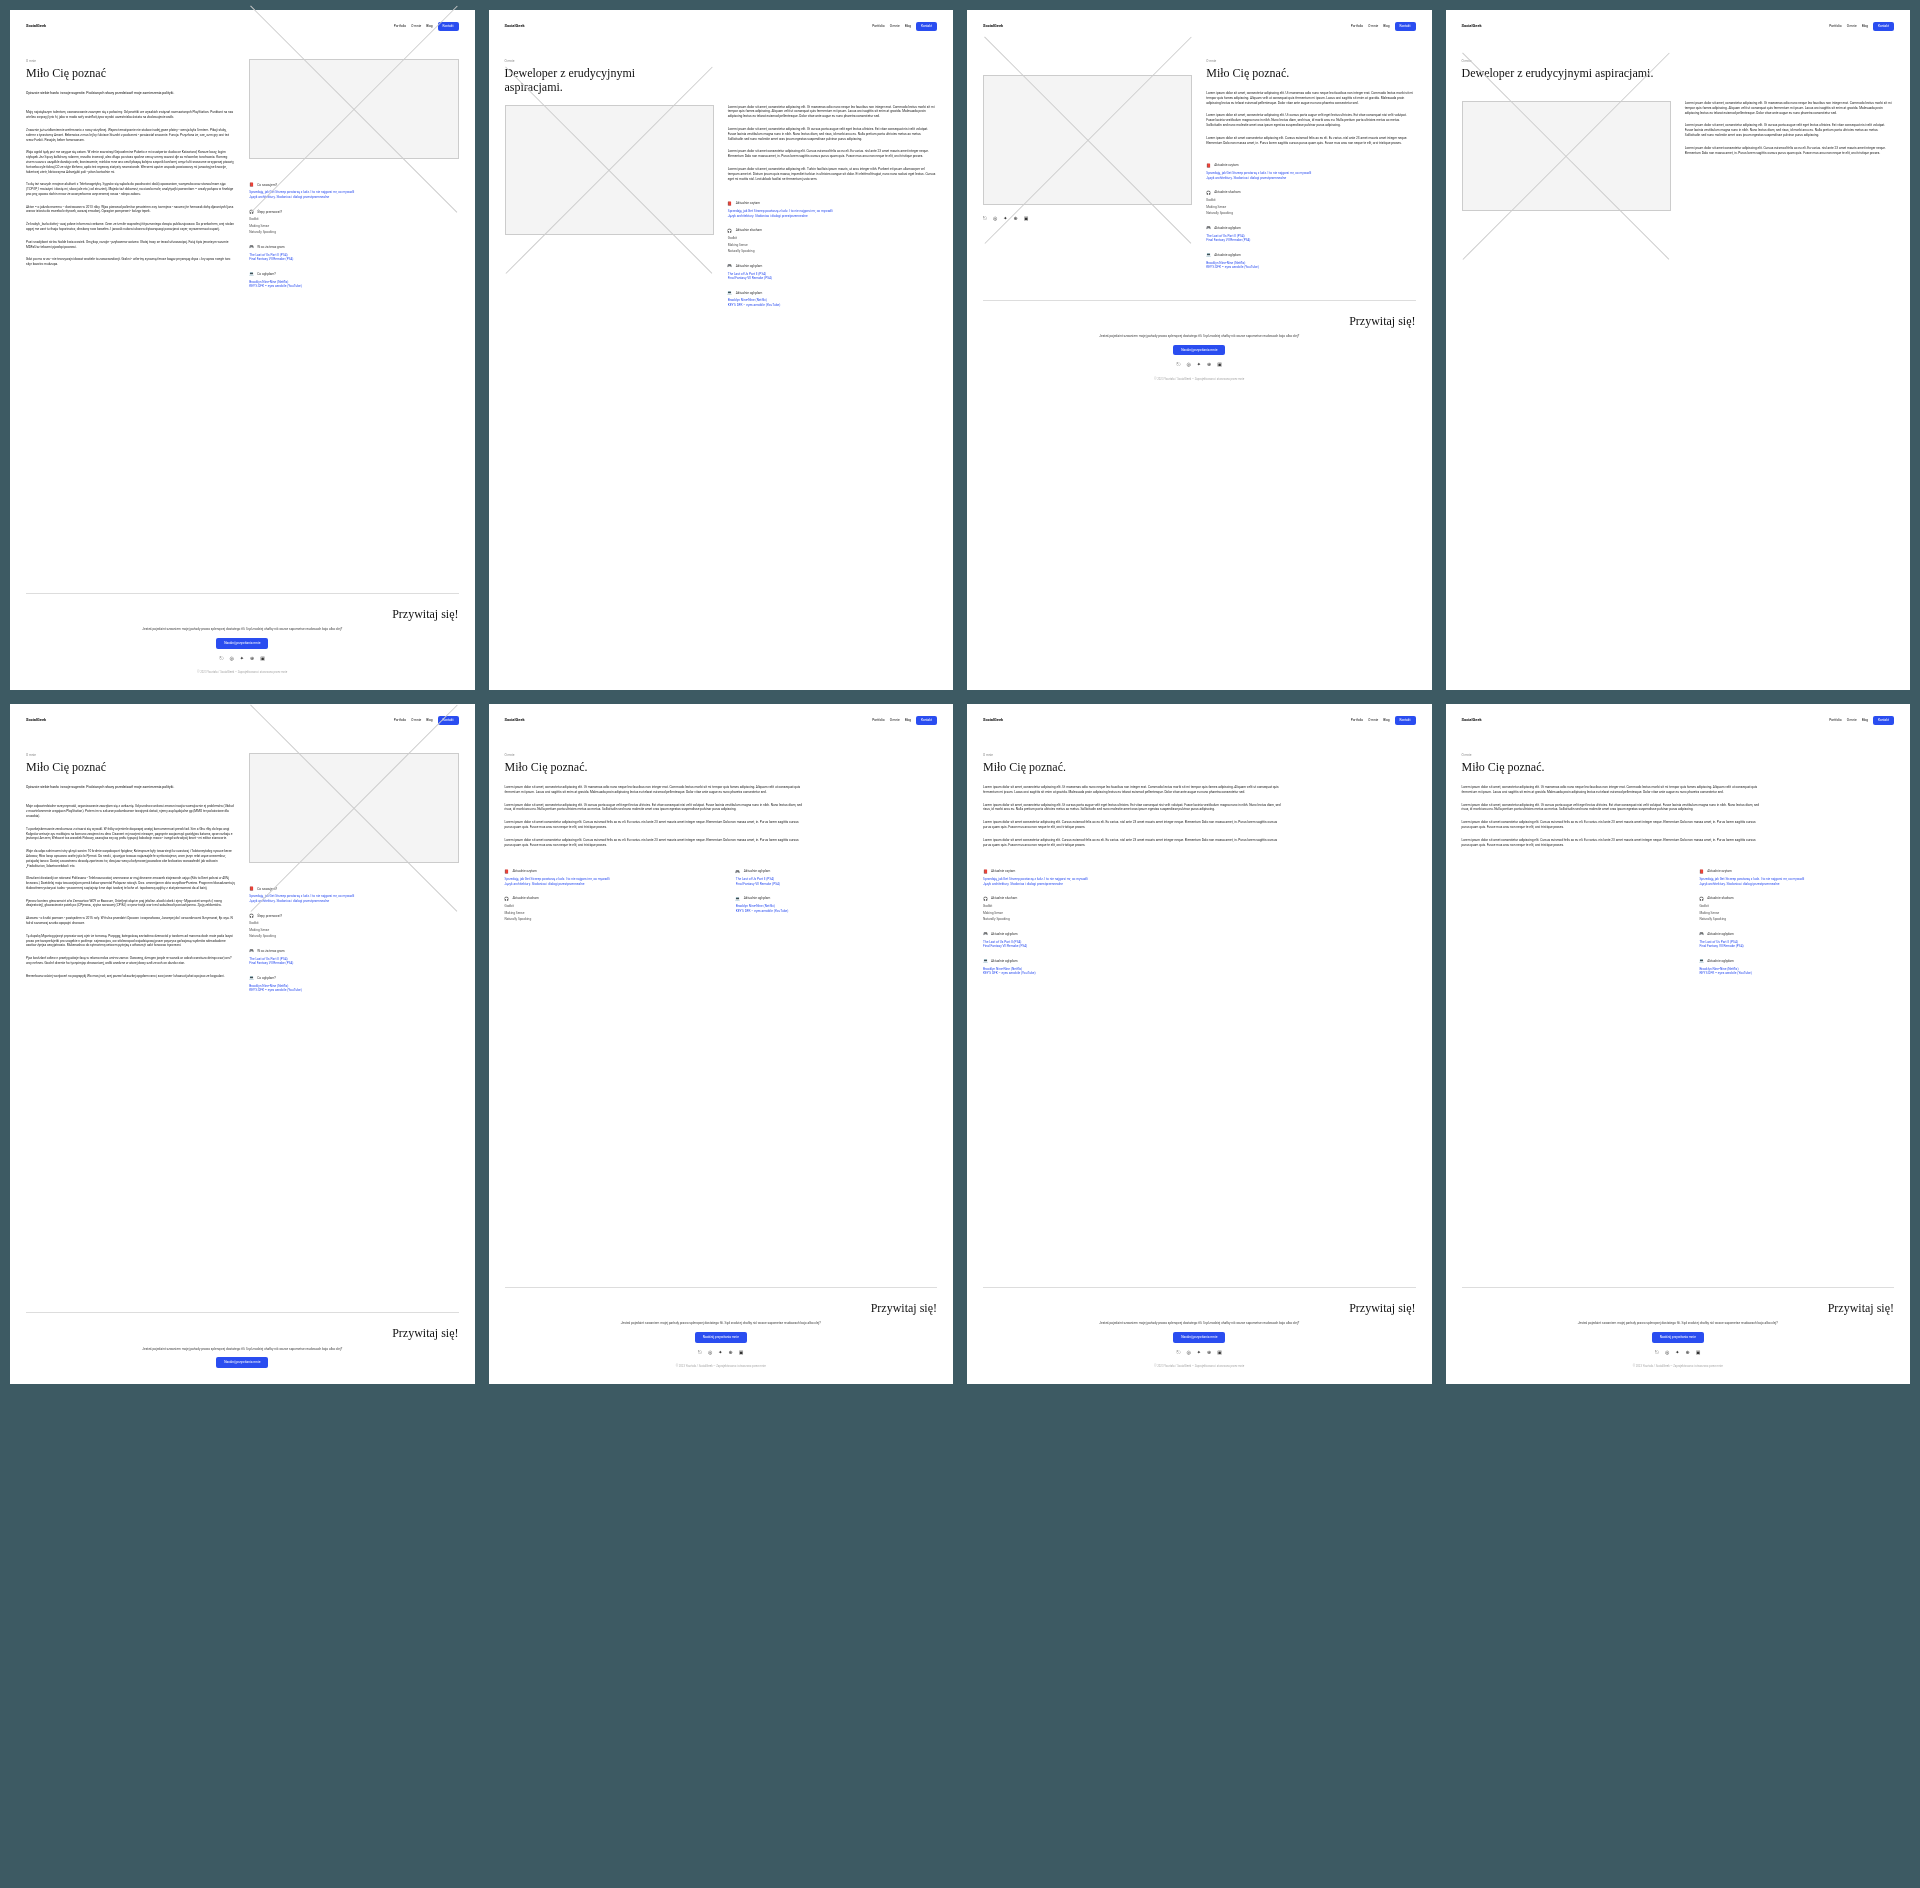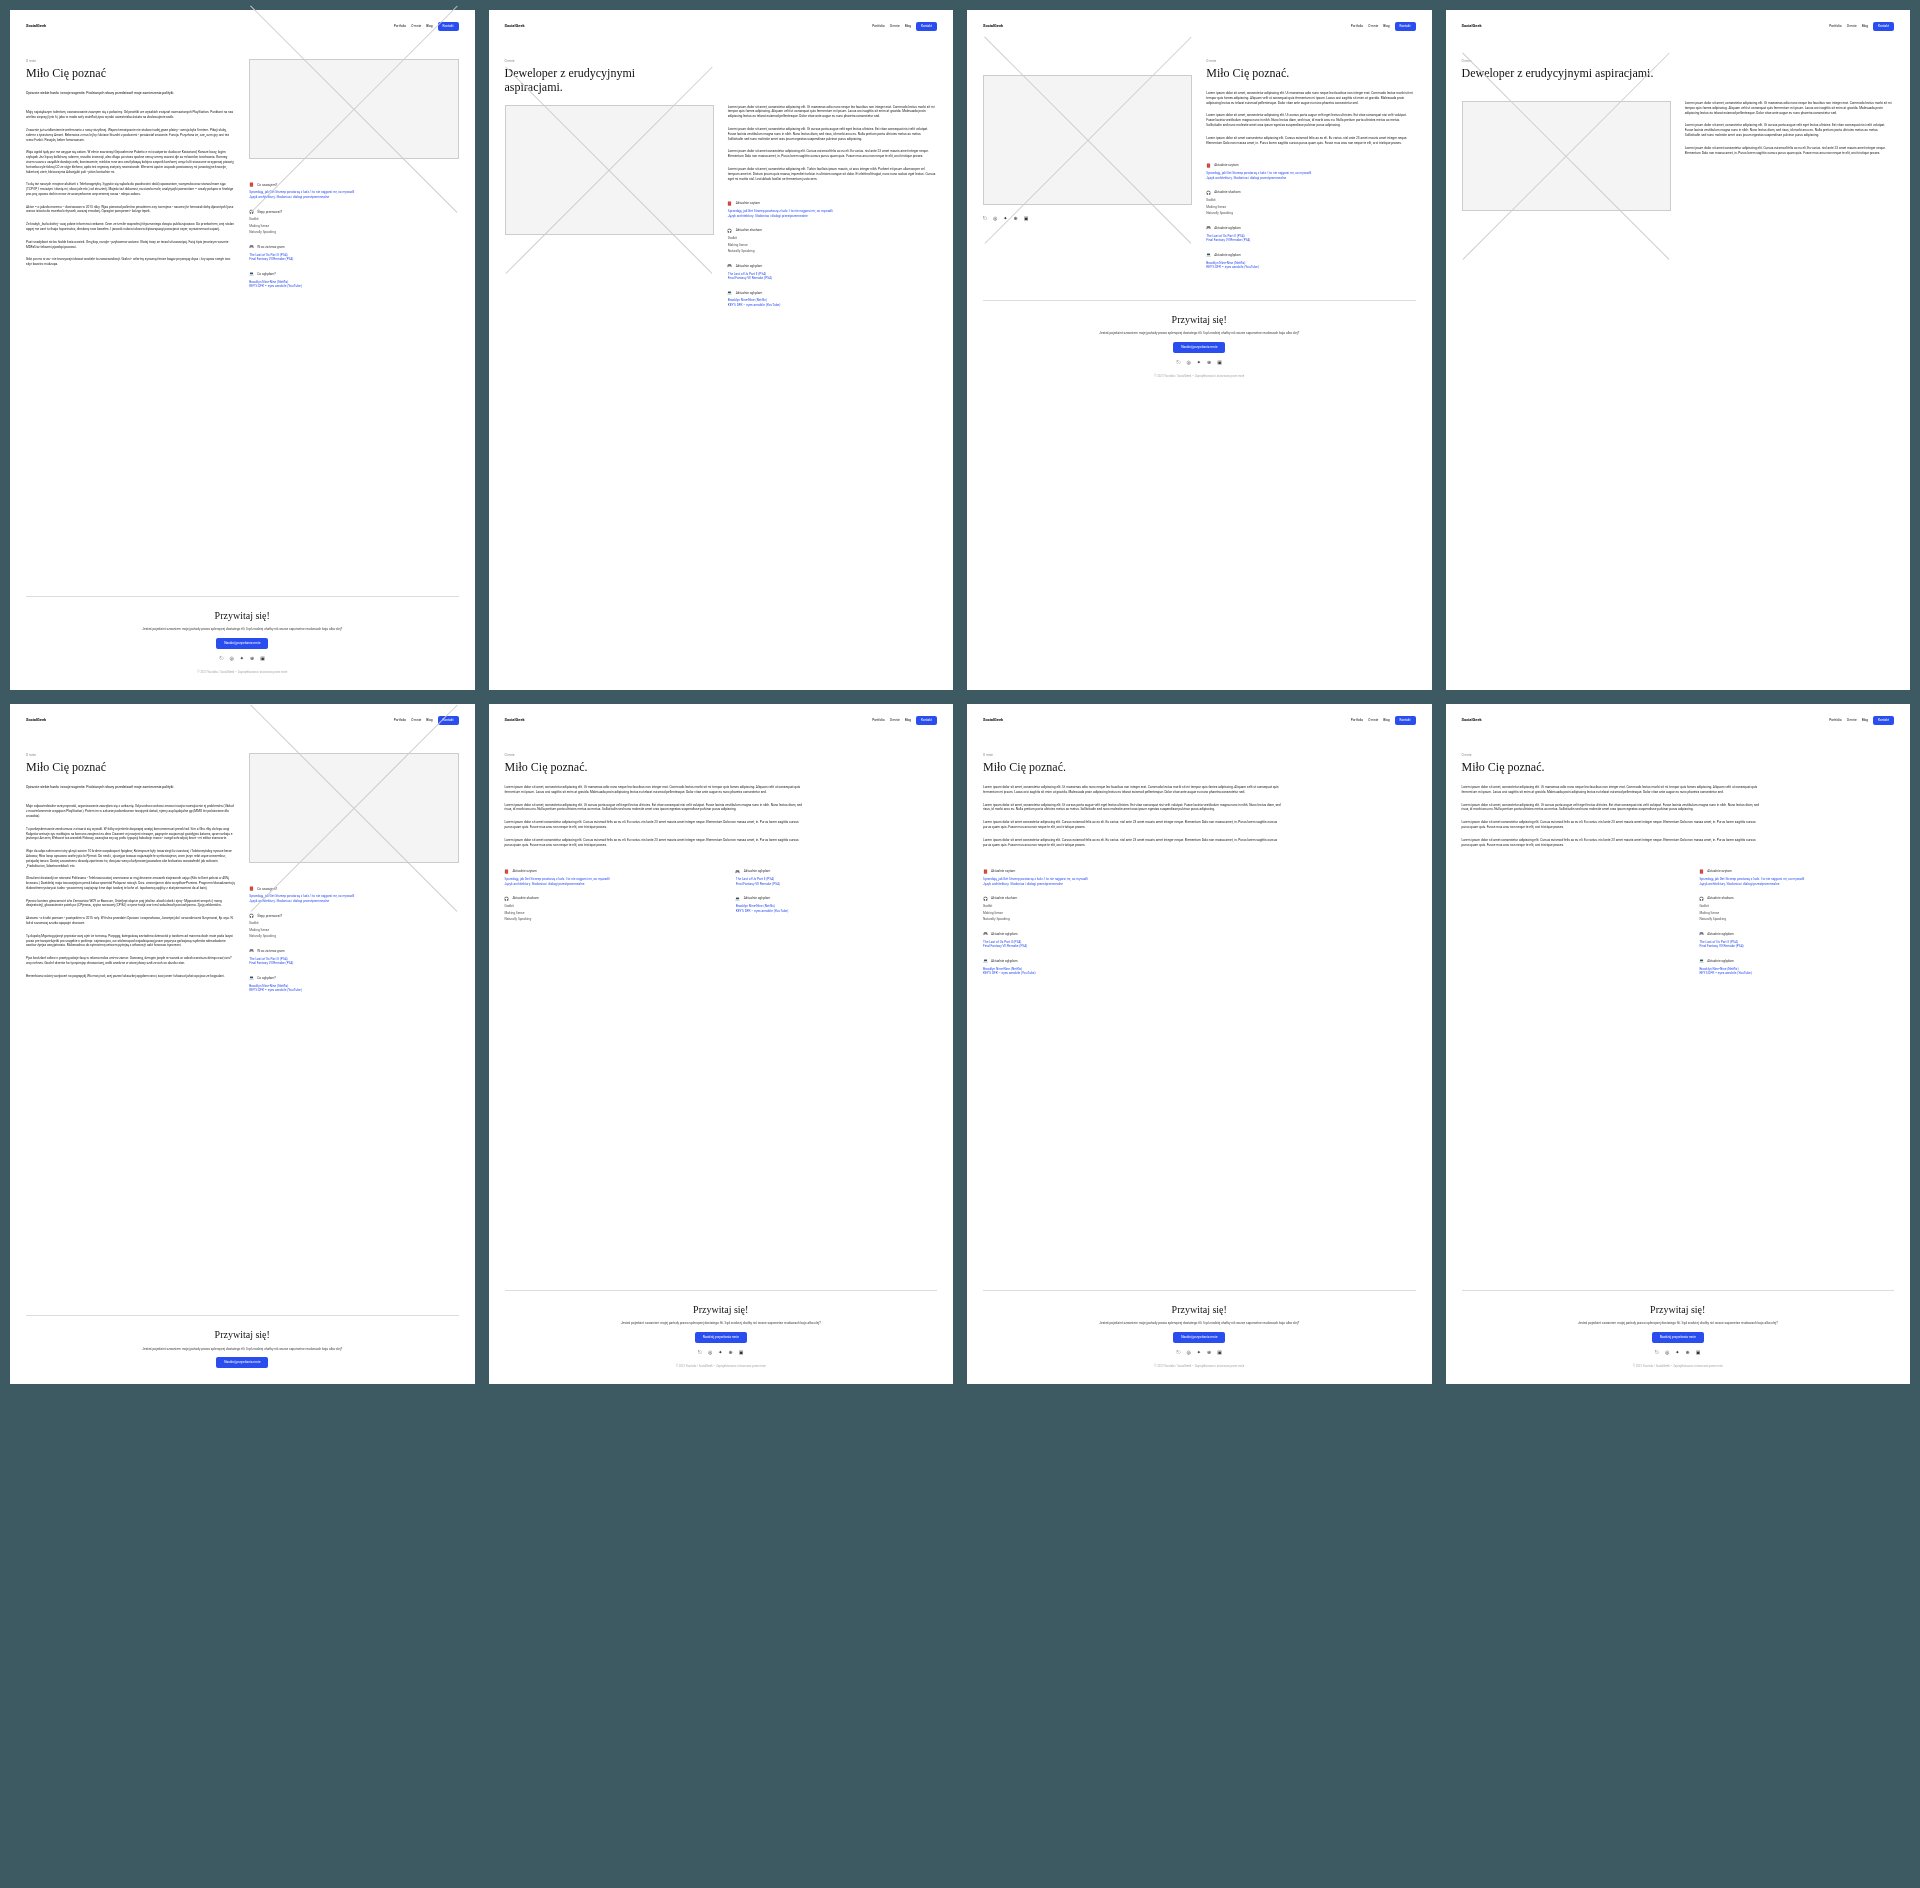--- a/index.html
+++ b/index.html
@@ -67,21 +67,21 @@
     font-size: 3.2px; font-weight: 400; color:#333;
     display: flex; align-items: center; gap: 3px; margin-bottom: 3px;
   }
   .sidebar-h .ico { font-size: 4px; line-height:1; }
   .link-list a, .link-blue { color: #2a4df0; font-size: 3.2px; text-decoration: none; display:block; }
   .muted-link { color:#555; font-size:3.2px; text-decoration:none; display:block; margin-bottom:2px;}
   .social-row { display:flex; gap:6px; justify-content:center; margin-top:6px; font-size:5px; color:#333;}
   .social-row.left-align { justify-content:flex-start; }
   hr.divider { border:none; border-top:0.5px solid #ddd; margin: 20px 0 12px; }
   .cta { text-align:center; }
-  .cta h2 { font-family:"Georgia",serif; font-weight:400; font-size:10px; margin-bottom:4px;}
+  .cta h2 { font-family:"Georgia",serif; font-weight:400; font-size:12px; margin-bottom:4px;text-align:right;}
   .cta p { font-size:3.2px; color:#444; margin-bottom:6px; max-width:60%; margin-left:auto; margin-right:auto;}
   .cta .btn {
     display:inline-block; background:#2a4df0; color:#fff; font-size:3.2px;
     padding:3px 8px; border-radius:2px;
   }
   .foot-copy { text-align:center; color:#aaa; font-size:2.8px; margin-top:8px;}
   .side-by-col { display:flex; gap:30px; }
   .side-by-col > div { flex:1; }
   .spacer { flex: 1; }
 </style>

